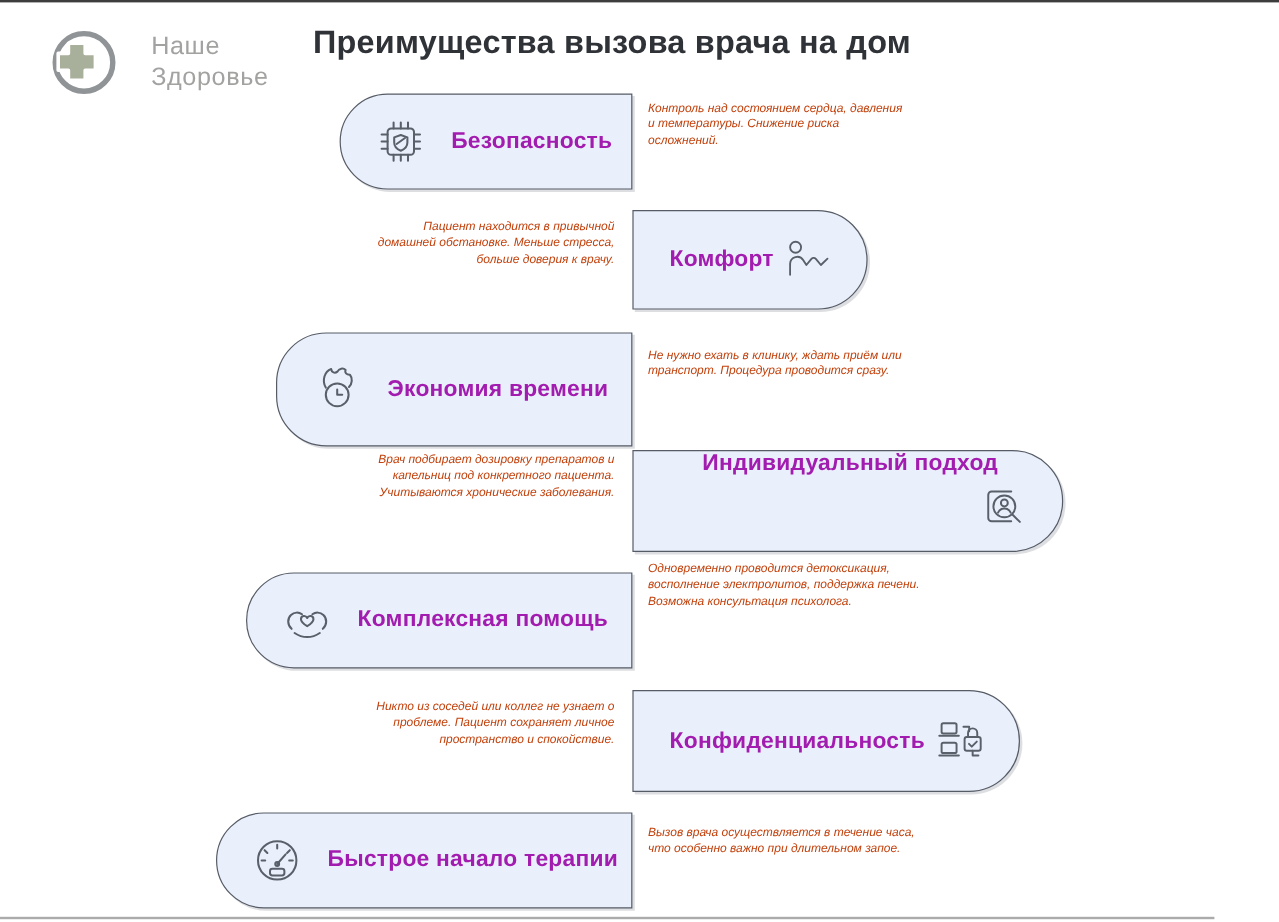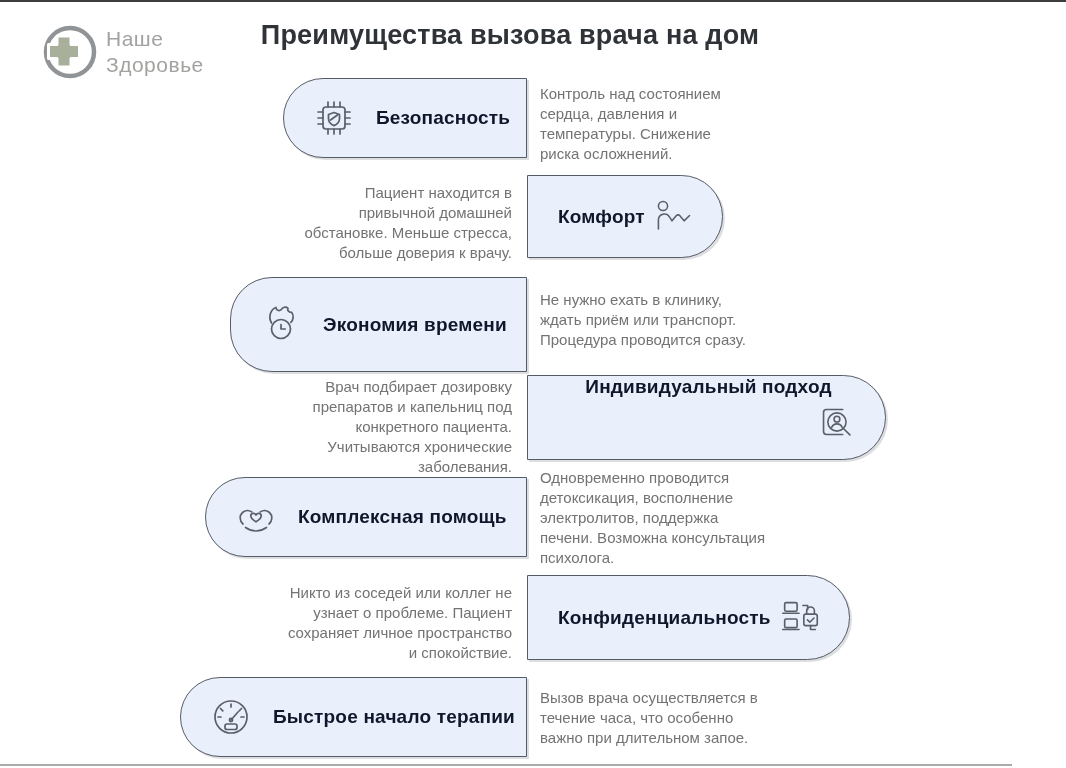--- a/index.html
+++ b/index.html
@@ -8,21 +8,21 @@
     background:#ffffff;
     font-family:"Liberation Sans", sans-serif;
     position:relative;
     overflow:hidden;
   }
   .frame{position:absolute;inset:0;}
   .edge-top{position:absolute;top:0;left:0;width:1066px;height:2px;background:#3d3d3d;}
   .edge-bottom{position:absolute;top:764px;left:0;width:1012px;height:2px;background:#ababab;}
 
   
-  .logo{position:absolute;left:34px;top:22px;display:flex;align-items:center;gap:6px;}
+  .logo{position:absolute;left:34px;top:22px;display:flex;align-items:center;gap:26px;}
   .logo-text{
     color:#a2a2a0;font-size:21px;line-height:1.22;font-weight:300;
     letter-spacing:0.5px;
   }
 
   
   .page-title{
     position:absolute;left:0;top:20px;width:1020px;
     text-align:center;
     font-size:27px;font-weight:700;color:#2f3237;letter-spacing:0.2px;
@@ -42,36 +42,36 @@
     padding-left:26px;
   }
   .card.right{
     border-top-right-radius:44px;border-bottom-right-radius:44px;
     padding-left:30px;padding-right:26px;
   }
   .card .icon{flex:0 0 auto;display:flex;align-items:center;justify-content:center;}
   .card.left .icon{margin-right:18px;}
   .card.right .icon{margin-left:auto;}
   .card-title{
-    font-size:19px;font-weight:700;color:#0f172a;letter-spacing:0.2px;
+    font-size:19px;font-weight:700;color:#a21caf;letter-spacing:0.2px;
     white-space:nowrap;
   }
 
   .c1{left:283px;top:78px;width:244px;height:80px;}
   .c2{left:527px;top:175px;width:196px;height:83px;}
   .c3{left:230px;top:277px;width:297px;height:95px;}
   .c4{left:527px;top:375px;width:359px;height:85px;flex-direction:column;}
   .c5{left:205px;top:477px;width:322px;height:80px;}
   .c6{left:527px;top:575px;width:323px;height:85px;}
   .c7{left:180px;top:677px;width:347px;height:80px;}
 
   
   .desc{
     position:absolute;
-    font-size:15px;line-height:1.33;color:#737373;
+    font-size:10px;line-height:1.33;color:#c2410c;font-style:italic;
   }
   .desc.dl{text-align:left;}
   .desc.dr{text-align:right;}
   .d1{left:540px;top:84px;width:212px;}
   .d2{right:554px;top:183px;width:208px;}
   .d3{left:540px;top:290px;width:220px;}
   .d4{right:554px;top:377px;width:218px;}
   .d5{left:540px;top:468px;width:228px;}
   .d6{right:554px;top:583px;width:228px;}
   .d7{left:540px;top:688px;width:236px;}

